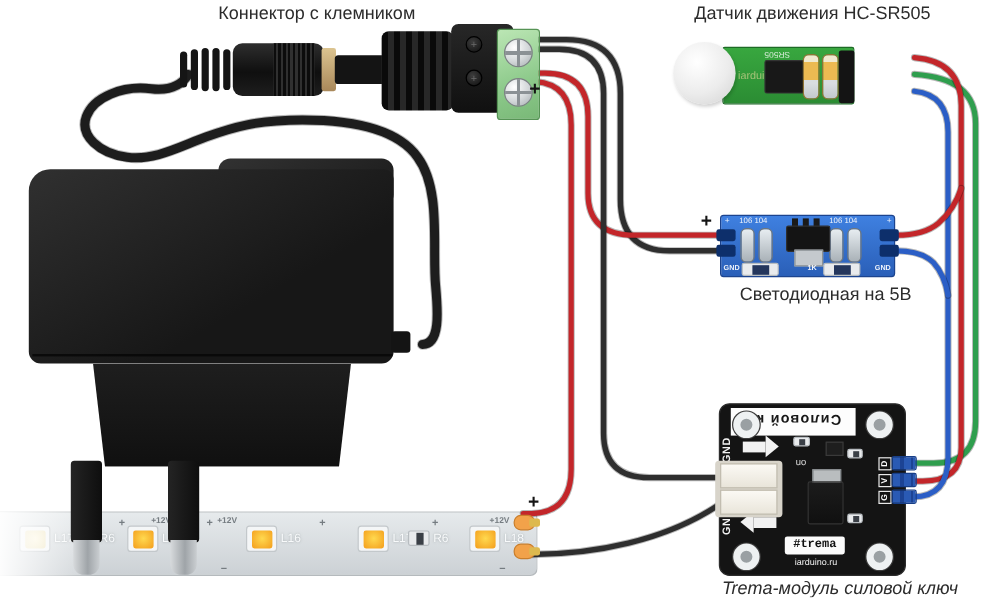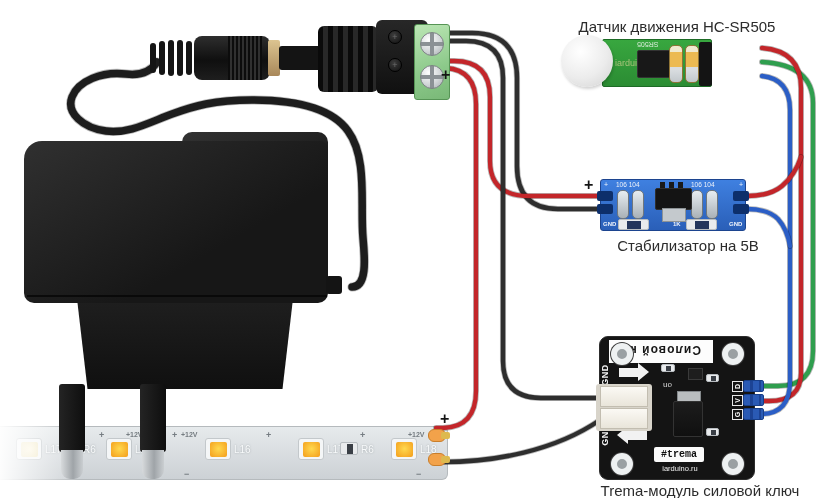--- a/index.html
+++ b/index.html
@@ -247,21 +247,22 @@
 
   <div class="abs ov crimp" style="left:743px;top:380px;"></div>
   <div class="abs ov crimp" style="left:743px;top:394px;"></div>
   <div class="abs ov crimp" style="left:743px;top:408px;"></div>
 
   <div class="abs ov pad" style="left:428px;top:429px;width:18px;height:13px;"></div>
   <div class="abs ov" style="left:441px;top:432px;width:9px;height:7px;background:#ddb94e;border-radius:2px;"></div>
   <div class="abs ov pad" style="left:428px;top:453px;width:18px;height:13px;"></div>
   <div class="abs ov" style="left:441px;top:456px;width:9px;height:7px;background:#ddb94e;border-radius:2px;"></div>
 
-  <div class="abs title" style="left:537px;top:3px;width:280px;margin-top:15px;">Датчик движения HC-SR505</div>
-  <div class="abs title" style="left:608px;top:237px;width:160px;">Стабилизатор на 5В</div>
-  <div class="abs title" style="left:580px;top:482px;width:240px;">Trema-модуль силовой ключ</div>
+  <div class="abs title" style="left:164px;top:3px;width:200px;">Коннектор с клемником</div>
+  <div class="abs title" style="left:537px;top:3px;width:280px;">Датчик движения HC-SR505</div>
+  <div class="abs title" style="left:608px;top:237px;width:160px;">Светодиодная на 5В</div>
+  <div class="abs title" style="left:580px;top:482px;width:240px;font-style:italic;">Trema-модуль силовой ключ</div>
 
   <div class="abs plus" style="left:441px;top:66px;">+</div>
   <div class="abs plus" style="left:584px;top:176px;">+</div>
   <div class="abs plus" style="left:440px;top:410px;">+</div>
 
 </div>
 
 </body></html>

